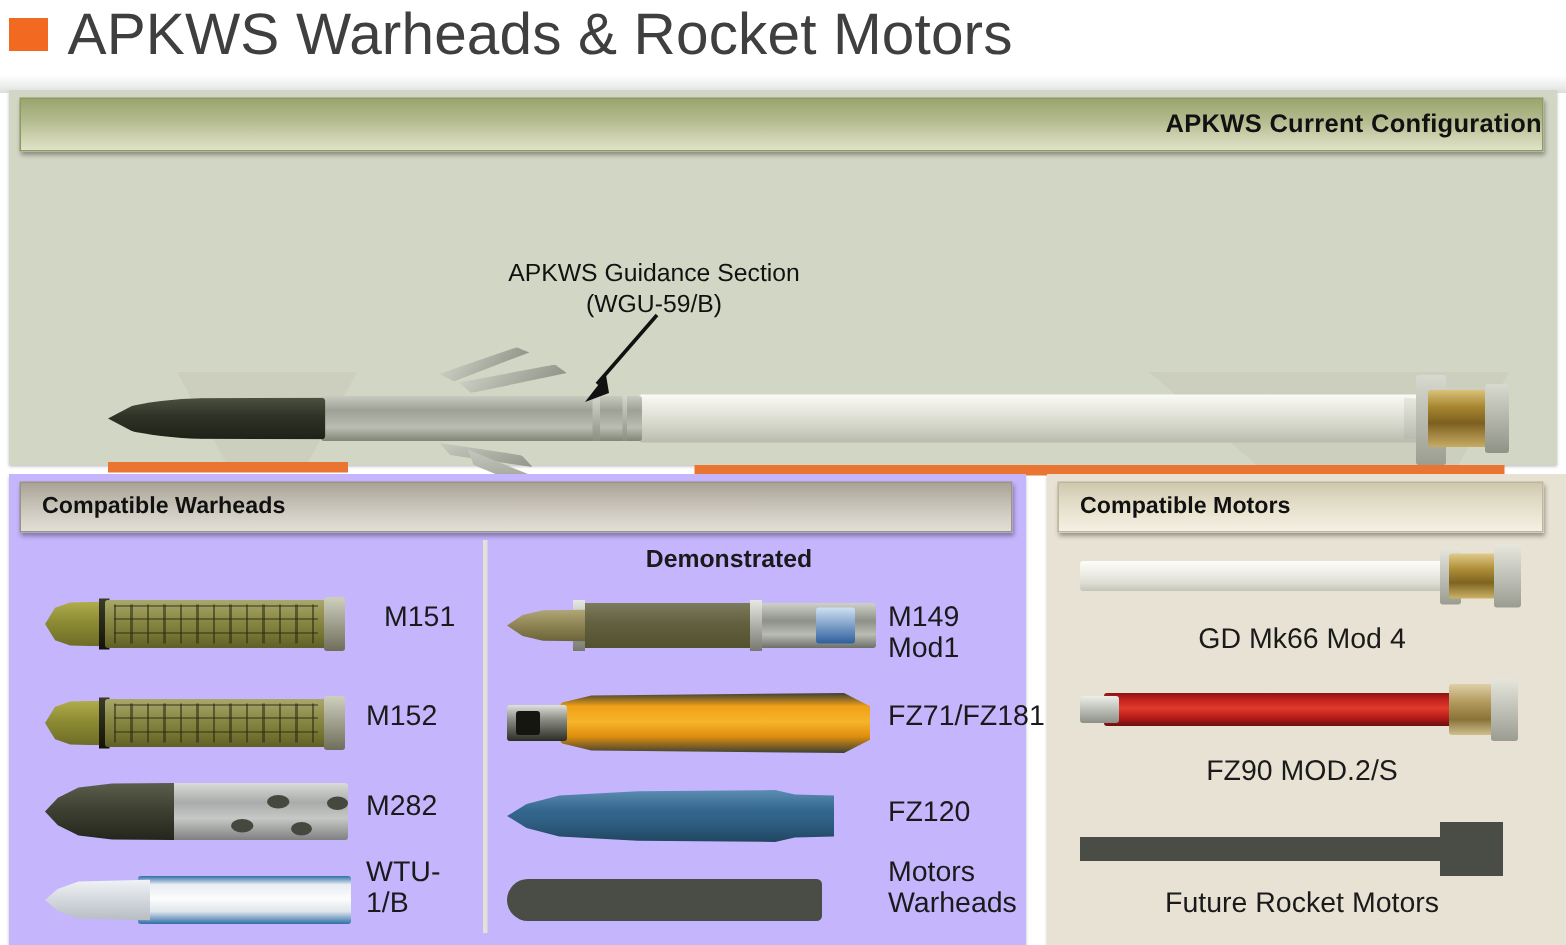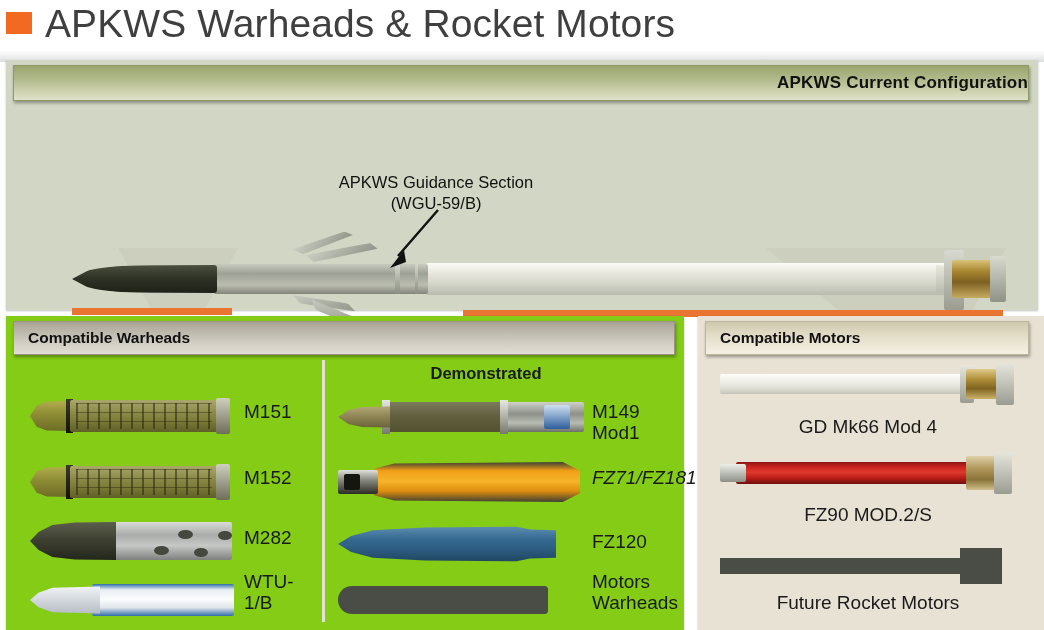--- a/index.html
+++ b/index.html
@@ -121,21 +121,21 @@
   #fin-u2{left:300px;top:186px;width:72px;height:13px;transform:rotate(-6deg);
     clip-path:polygon(0 40%,90% 0,100% 50%,10% 100%);}
   #fin-d1{left:286px;top:237px;width:64px;height:13px;transform:rotate(16deg);
     clip-path:polygon(0 55%,86% 0,100% 42%,14% 100%);}
   #fin-d2{left:302px;top:246px;width:56px;height:16px;transform:rotate(34deg);
     clip-path:polygon(0 60%,82% 0,100% 40%,16% 100%);}
 
   
   #warheads-panel{
     position:absolute;left:6px;top:316px;width:678px;height:314px;
-    background:#84cc16;
+    background:#c4b5fd;
     box-shadow:0 1px 2px rgba(0,0,0,.25);
   }
   #motors-panel{
     position:absolute;left:698px;top:316px;width:364px;height:314px;
     background:#e8e2d4;
     box-shadow:0 1px 2px rgba(0,0,0,.25);
   }
   .panel-header{
     position:absolute;left:7px;top:5px;height:32px;
     background:linear-gradient(180deg,#a9a396 0%,#c0bbaf 35%,#d4d0c6 70%,#e2ded6 100%);
@@ -368,21 +368,21 @@
   <div id="col-divider"></div>
 
   <div class="col-title" id="col-demonstrated">Demonstrated</div>
 
   <div class="wh-row" style="left:24px;top:76px;width:290px;">
     <div class="m15x-nose"></div>
     <div class="m15x-band"></div>
     <div class="m15x-body"></div>
     <div class="m15x-grid"></div>
     <div class="m15x-tail"></div>
-    <div class="wh-label" style="left:214px;top:10px;">M151</div>
+    <div class="wh-label" style="left:226px;top:10px;">M151</div>
   </div>
 
   <div class="wh-row" style="left:24px;top:142px;width:290px;">
     <div class="m15x-nose"></div>
     <div class="m15x-band"></div>
     <div class="m15x-body"></div>
     <div class="m15x-grid"></div>
     <div class="m15x-tail"></div>
     <div class="wh-label" style="left:214px;top:10px;">M152</div>
   </div>
@@ -409,21 +409,21 @@
   <div class="wh-row" style="left:332px;top:76px;width:340px;">
     <div class="m149-mid"></div>
     <div class="m149-tail"></div>
     <div class="m149-band" style="left:44px;"></div>
     <div class="m149-band" style="left:162px;"></div>
     <div class="m149-blue"></div>
     <div class="m149-nose"></div>
     <div class="wh-label" style="left:254px;top:10px;">M149 Mod1</div>
   </div>
 
-  <div class="wh-row" style="left:332px;top:140px;width:340px;font-style:italic;">
+  <div class="wh-row" style="left:332px;top:140px;width:340px;">
     <div class="fz71-body"></div>
     <div class="fz71-head"></div>
     <div class="fz71-cap"></div>
     <div class="wh-label" style="left:254px;top:12px;">FZ71/FZ181</div>
   </div>
 
   <div class="wh-row" style="left:332px;top:202px;width:340px;">
     <div class="fz120-body"></div>
     <div class="wh-label" style="left:254px;top:14px;">FZ120</div>
   </div>

